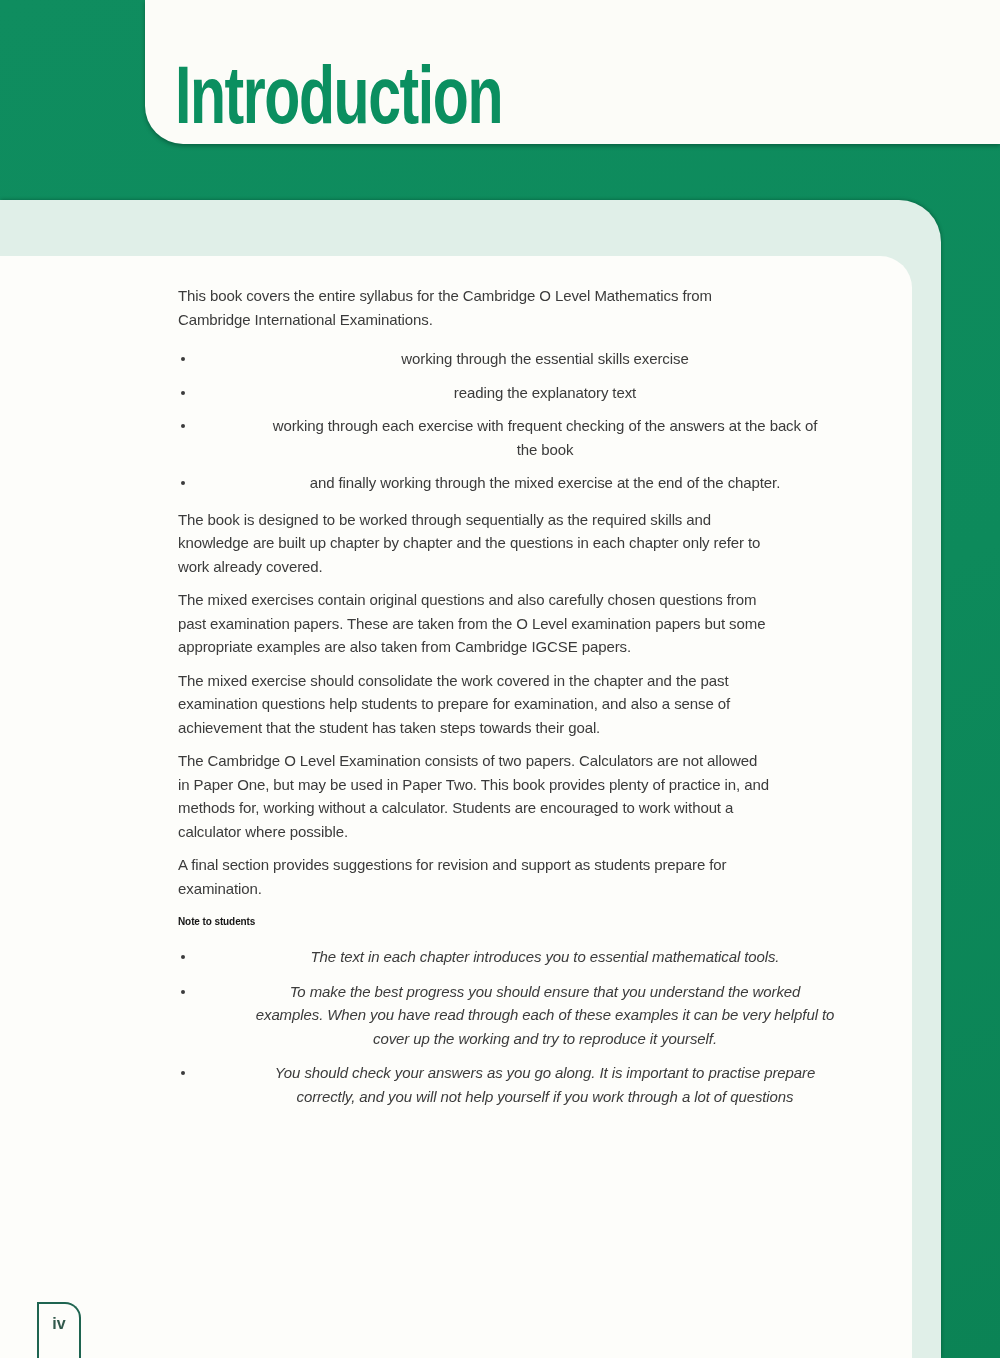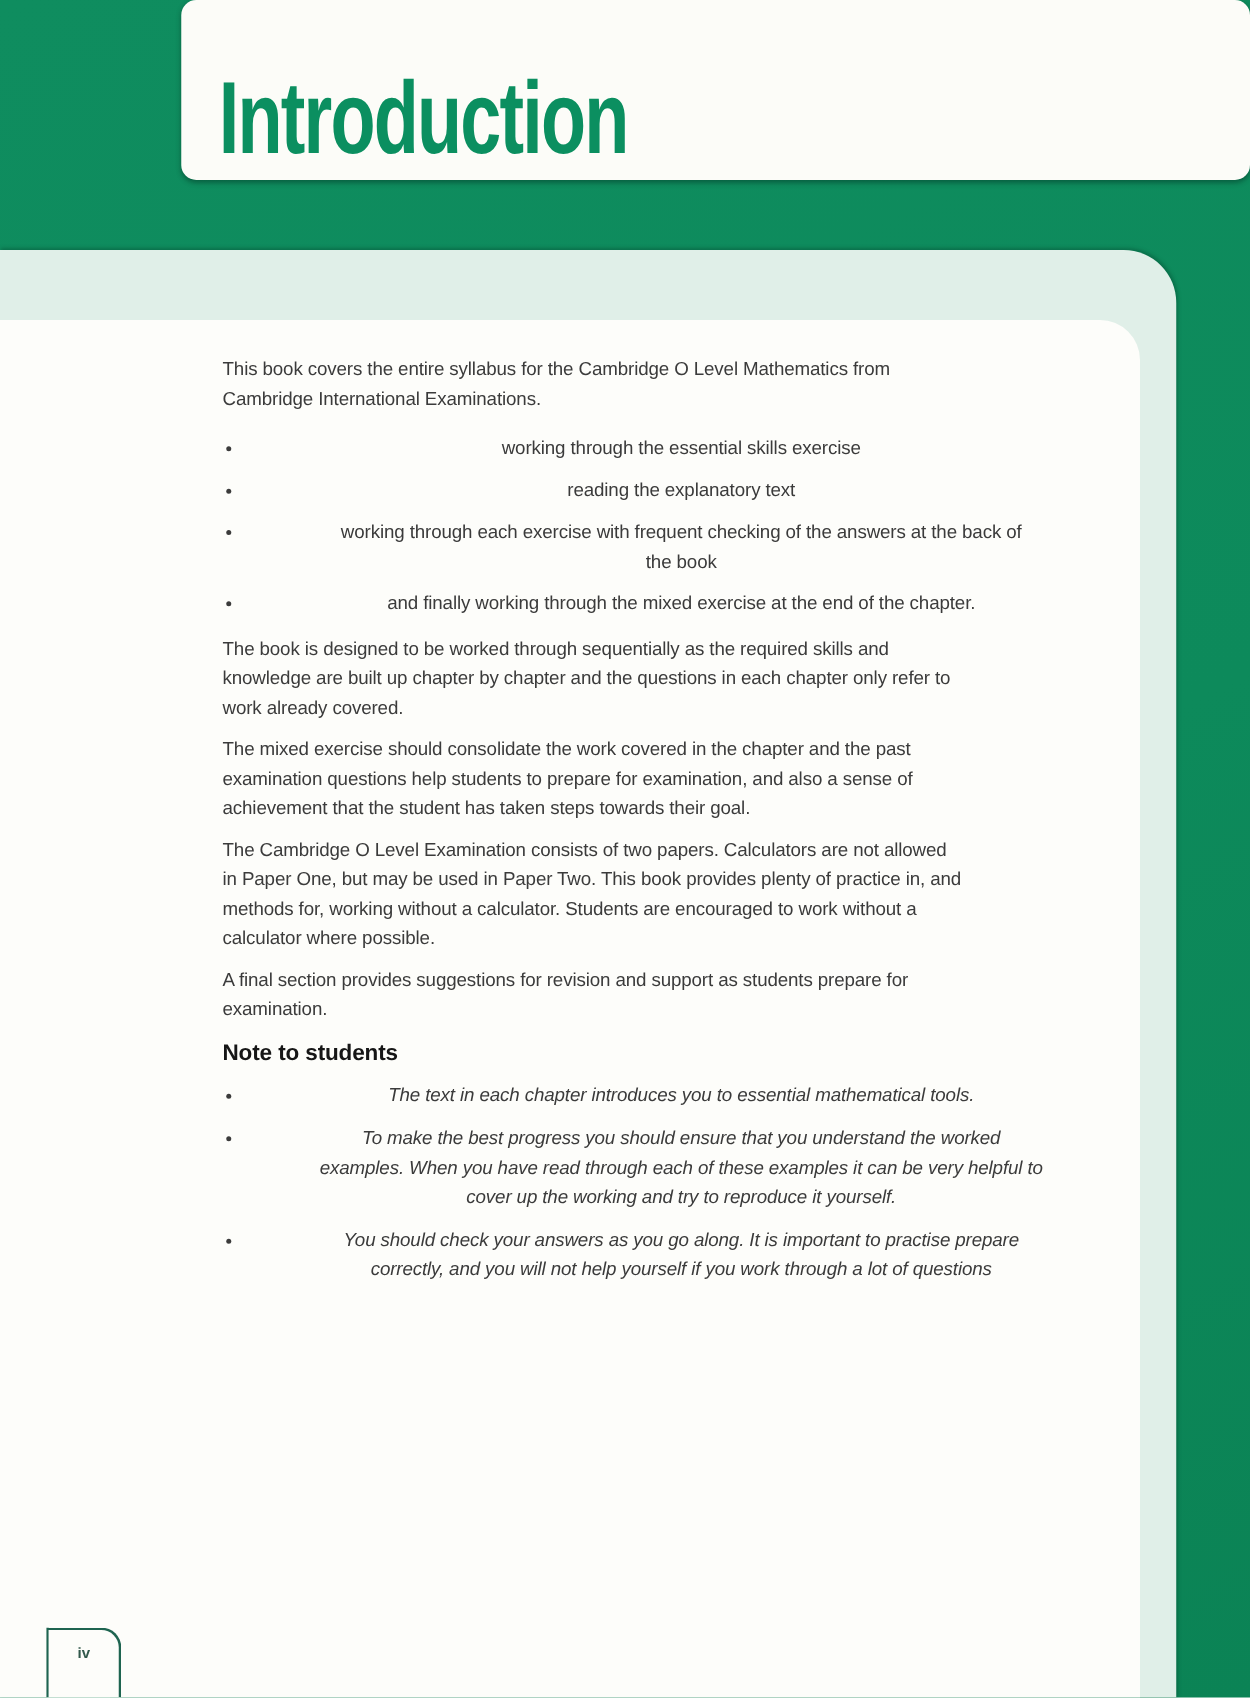--- a/index.html
+++ b/index.html
@@ -13,21 +13,20 @@
   }
 
   
   .header-band {
     position: absolute;
     top: 0; left: 145px; right: 0;
     height: 144px;
     background: #fcfcf8;
     border-bottom-left-radius: 38px;
     box-shadow: 0 2px 4px rgba(0, 45, 30, 0.45);
-    border-radius: 12px;
   }
   .title {
     position: absolute;
     left: 30px; top: 54px;
     margin: 0;
     font-size: 82px;
     line-height: 1;
     font-weight: bold;
     letter-spacing: -2px;
     color: #0b8f60;
@@ -84,39 +83,39 @@
   .white-card li::before {
     content: "";
     position: absolute;
     left: 3px; top: 10px;
     width: 4px; height: 4px;
     border-radius: 50%;
     background: #3b3b3b;
   }
   .note-heading {
     margin: 2px 0 11px 0;
-    font-size: 18px;
+    font-size: 10px;
     line-height: 24px;
     font-weight: bold;
     color: #161616;
   }
 
   
   .page-tab {
     position: absolute;
     left: 37px; bottom: 0;
-    width: 60px; height: 56px;
+    width: 44px; height: 56px;
     box-sizing: border-box;
     background: #fdfdfa;
     border: 2px solid #1e6450;
     border-bottom: none;
     border-top-right-radius: 16px;
     text-align: center;
     padding-top: 11px;
-    font-size: 12px;
+    font-size: 16px;
     font-weight: bold;
     color: #32594c;
   }
 </style>
 </head>
 <body>
 
 <div class="page">
 
   <div class="header-band">
@@ -133,20 +132,23 @@
       <li>working through the essential skills exercise</li>
       <li>reading the explanatory text</li>
       <li>working through each exercise with frequent checking of the answers at the back of
 the book</li>
       <li>and finally working through the mixed exercise at the end of the chapter.</li>
     </ul>
 
     <p>The book is designed to be worked through sequentially as the required skills and
 knowledge are built up chapter by chapter and the questions in each chapter only refer to
 work already covered.</p>
+    <p>The mixed exercises contain original questions and also carefully chosen questions from
+past examination papers. These are taken from the O Level examination papers but some
+appropriate examples are also taken from Cambridge IGCSE papers.</p>
     <p>The mixed exercise should consolidate the work covered in the chapter and the past
 examination questions help students to prepare for examination, and also a sense of
 achievement that the student has taken steps towards their goal.</p>
     <p>The Cambridge O Level Examination consists of two papers. Calculators are not allowed
 in Paper One, but may be used in Paper Two. This book provides plenty of practice in, and
 methods for, working without a calculator. Students are encouraged to work without a
 calculator where possible.</p>
     <p>A final section provides suggestions for revision and support as students prepare for
 examination.</p>
 

